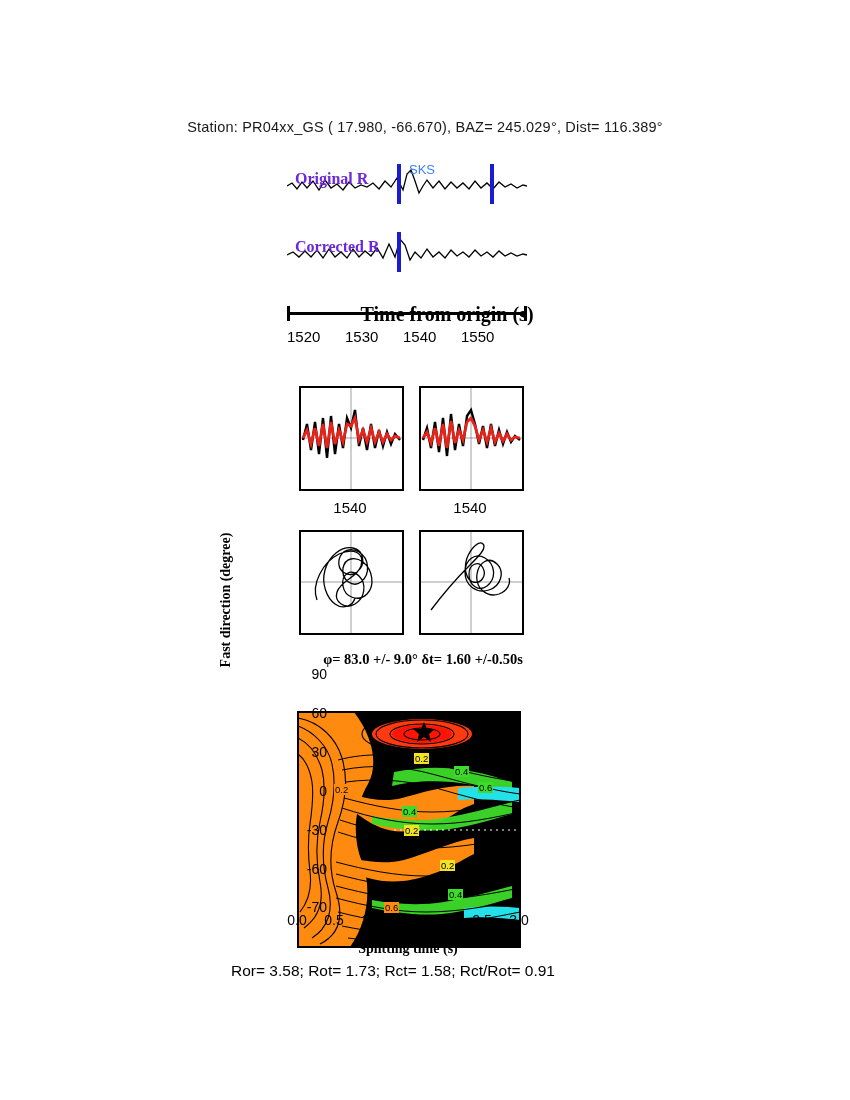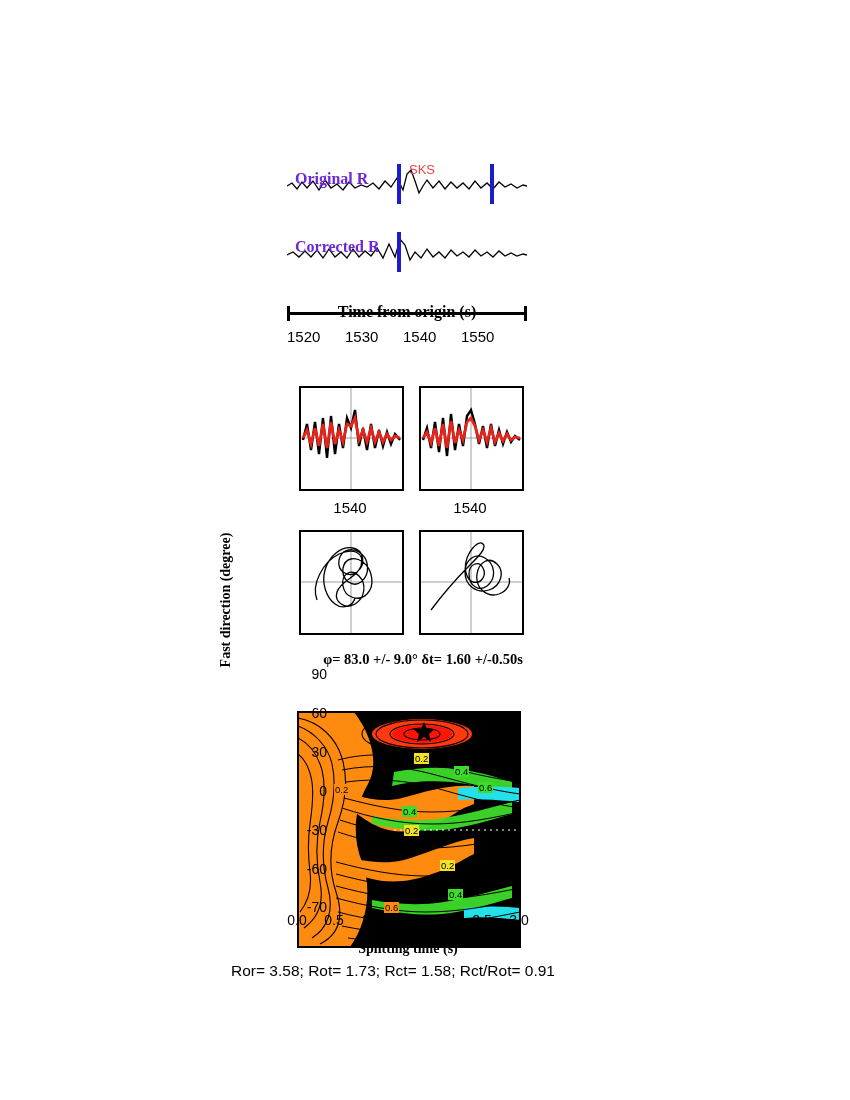--- a/index.html
+++ b/index.html
@@ -23,32 +23,32 @@
 
   
   .wavePanel{position:absolute;left:287px;top:168px;width:240px;height:140px;}
   .waveRow{position:absolute;left:0;width:240px;height:33px;}
   .waveLabel{
     position:absolute;left:8px;top:2px;
     font-family:Liberation Serif, serif;
     font-weight:bold;font-size:16px;color:#6d28d9;z-index:5;white-space:nowrap;
   }
   .sksLabel{
-    position:absolute;left:122px;top:-6px;color:#ef4444;font-size:13px;z-index:6;
+    position:absolute;left:122px;top:-6px;color:#3b82f6;font-size:13px;z-index:6;
   }
   .wsvg{position:absolute;left:0;top:0;}
   .marker{position:absolute;width:4px;background:#1b1bd0;z-index:4;}
 
   
   .timeAxis{position:absolute;left:287px;top:306px;width:240px;height:14px;}
   .axisLine{position:absolute;left:0;top:6px;width:240px;height:3px;background:#000;}
   .axisCap{position:absolute;top:0;width:3px;height:15px;background:#000;}
   .timeAxisLabel{
     position:absolute;left:287px;top:303px;width:240px;text-align:center;
-    font-family:"Liberation Serif", serif;font-weight:bold;font-size:16px;
+    font-family:"Liberation Serif", serif;font-weight:bold;font-size:20px;padding-left:40px;
   }
   .tickRow{position:absolute;left:267px;top:328px;width:280px;}
   .tickLbl{position:absolute;font-size:15px;font-family:"Liberation Sans",sans-serif;}
 
   
   .box{position:absolute;border:2px solid #000;background:#fff;}
   .boxLbl{position:absolute;font-size:15px;text-align:center;width:80px;}
 
   
   .ctitle{
@@ -76,20 +76,21 @@
 
   .footer{
     position:absolute;left:0;top:962px;width:786px;text-align:center;font-size:15.5px;
   }
 </style>
 </head>
 <body>
 
 <div class="page">
 
+  <div class="hdr hdr1">Station: PR04xx_GS (  17.980,  -66.670), BAZ=  245.029°, Dist=  116.389°</div>
 
   <div class="wavePanel">
 
     <div class="waveRow" style="top:0px;">
       <span class="waveLabel">Original R</span>
       <span class="sksLabel">SKS</span>
       <svg class="wsvg" width="240" height="33" viewBox="0 0 240 33">
         <polyline fill="none" stroke="#000" stroke-width="1.3" points="0,18 5,15 10,21 15,14 20,20 26,13 32,22 38,12 44,20 50,16 56,22 62,14 68,20 74,17 80,19 86,15 92,21 98,13 104,19 110,10 116,22 120,6 124,2 128,13 132,25 136,18 140,12 146,20 152,13 158,21 164,14 170,20 176,15 182,21 188,13 194,20 200,15 206,21 212,14 218,19 224,16 230,20 236,17 240,18"></polyline>
       </svg>
       <div class="marker" style="left:110px;top:-4px;height:40px;"></div>

